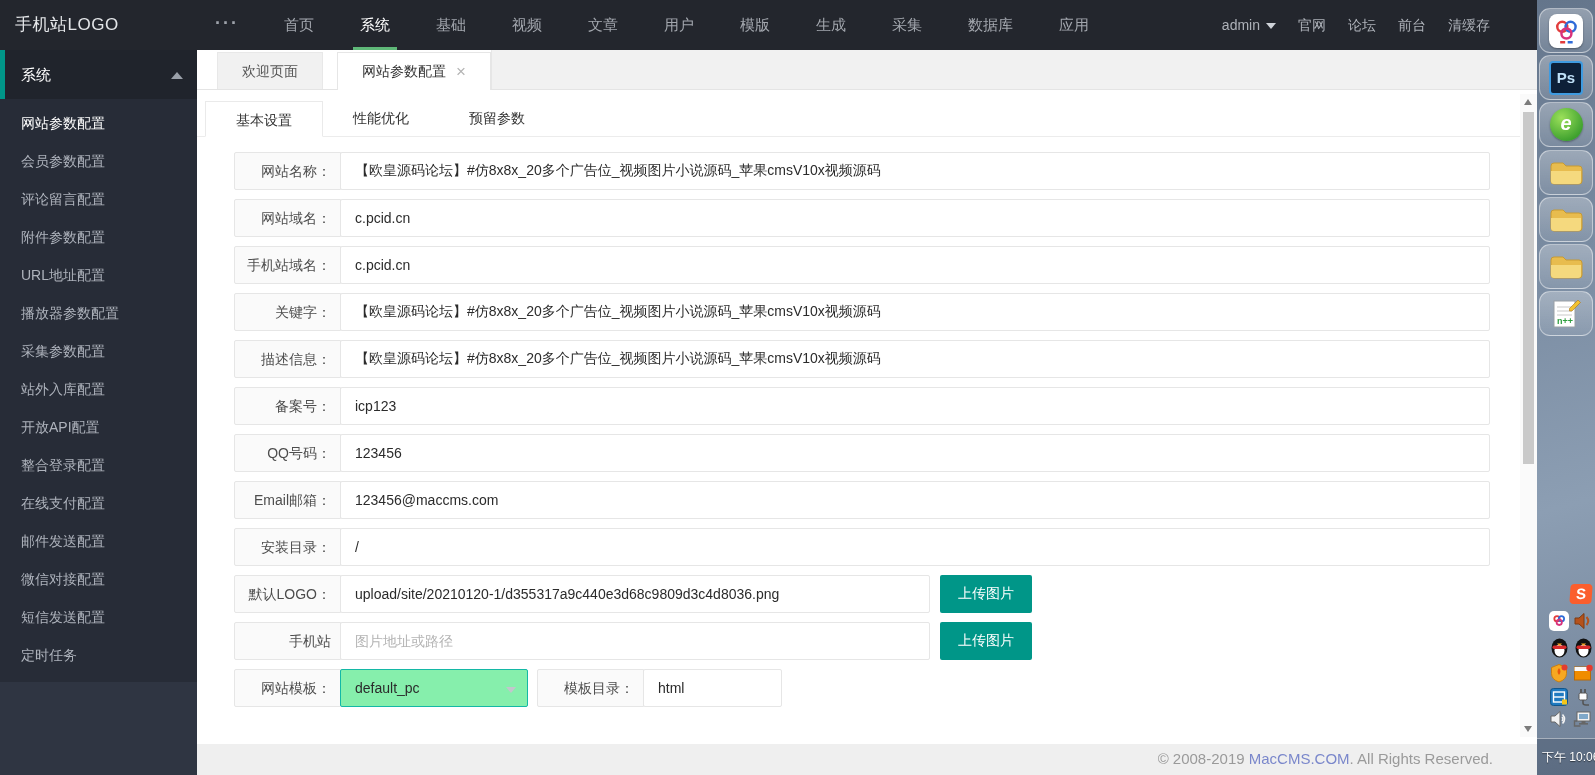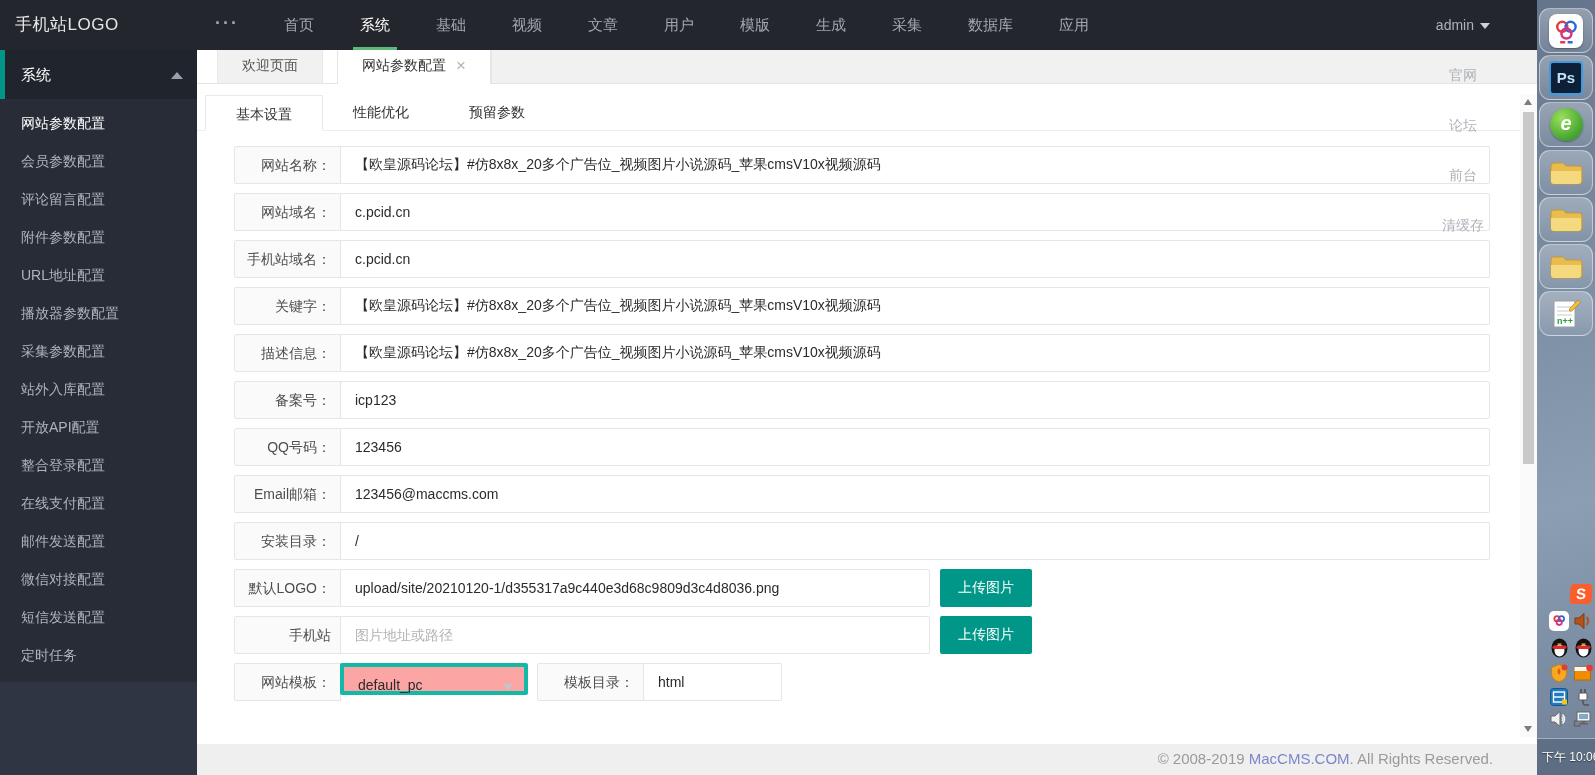--- a/index.html
+++ b/index.html
@@ -7,57 +7,57 @@
   body { font-family:"Liberation Sans","DejaVu Sans",sans-serif; background:#fff; position:relative; }
 
   
   .topbar { position:absolute; left:0; top:0; width:1537px; height:50px; background:#23262d; display:flex; align-items:stretch; z-index:30; }
   .brand { width:197px; color:#e4e6e9; font-size:17px; line-height:50px; padding-left:15px; letter-spacing:.5px; }
   .more-dots { color:#9ea3ab; font-size:18px; font-weight:bold; line-height:46px; padding:0 22px 0 18px; letter-spacing:2px; cursor:pointer; }
   .nav { display:flex; }
   .nav-item { position:relative; color:#a3a7ae; font-size:15px; line-height:50px; padding:0 15px; margin:0 8px; cursor:pointer; }
   .nav-item.active { color:#ffffff; }
   .nav-item.active .nav-underline { position:absolute; left:8px; right:8px; bottom:0; height:3px; background:#5FB878; }
-  .top-right { margin-left:auto; display:flex; align-items:center; padding-right:36px;flex-direction:column; }
+  .top-right { margin-left:auto; display:flex; align-items:center; padding-right:36px; }
   .top-right .tr-item { color:#aeb2b9; font-size:14px; padding:0 11px; line-height:50px; cursor:pointer; }
   .caret-down { display:inline-block; width:0; height:0; border-left:5px solid transparent; border-right:5px solid transparent; border-top:6px solid #cfd3d9; margin-left:6px; vertical-align:middle; }
 
   
   .sidebar { position:absolute; left:0; top:50px; width:197px; height:725px; background:#2f3542; }
   .side-group { height:49px; background:#20242c; position:relative; cursor:pointer; }
   .side-group .bar { position:absolute; left:0; top:0; width:5px; height:100%; background:#009688; }
   .side-group .gtitle { color:#fff; font-size:15px; line-height:49px; padding-left:21px; }
   .tri-up { position:absolute; right:14px; top:22px; width:0; height:0; border-left:6px solid transparent; border-right:6px solid transparent; border-bottom:7px solid #9aa0a9; }
   .side-list { background:#272c37; padding:5px 0 8px 0; }
   .side-item { height:38px; line-height:38px; color:#aeb3bc; font-size:14px; padding-left:21px; cursor:pointer; }
   .side-item.active { color:#ffffff; }
 
   
-  .content { position:absolute; left:197px; top:40px; width:1340px; height:725px; background:#fff; }
+  .content { position:absolute; left:197px; top:46px; width:1340px; height:725px; background:#fff; }
 
   .tabstrip { height:44px; display:flex; align-items:flex-end; border-bottom:1px solid #e4e4e4; background:#fff; }
   .tab { height:37px; line-height:37px; font-size:14px; color:#555; padding:0 24px; cursor:pointer; white-space:nowrap; }
   .tab.plain { background:#f1f1f1; margin-left:20px; margin-right:14px; border:1px solid #e8e8e8; border-bottom:none; }
   .tab.active { background:#fff; border:1px solid #e6e6e6; border-bottom:none; height:38px; margin-bottom:-1px; color:#333; display:flex; align-items:center; }
   .tab-close { color:#b4b4b4; font-size:17px; margin-left:10px; line-height:1; cursor:pointer; }
   .tab-filler { flex:1; align-self:stretch; background:#f1f1f1; border-left:1px solid #e6e6e6; }
 
   .subtabs { height:47px; display:flex; align-items:flex-end; border-bottom:1px solid #ececec; padding-left:8px; }
   .subtab { height:36px; line-height:36px; font-size:14px; color:#333; padding:0 30px; cursor:pointer; }
   .subtab.active { background:#fff; border:1px solid #eaeaea; border-bottom:1px solid #fff; margin-bottom:-1px; }
 
   .form { padding:15px 47px 0 37px; }
   .frow { display:flex; align-items:flex-start; margin-bottom:9px; height:38px; }
   .lbl { width:107px; height:38px; line-height:36px; background:#fafafa; border:1px solid #e6e6e6; border-radius:2px 0 0 2px; font-size:14px; color:#4d4d4d; text-align:right; padding-right:9px; flex:none; }
   .ipt { flex:1; height:38px; border:1px solid #e6e6e6; border-radius:2px; margin-left:-1px; padding:0 14px; font-size:14px; color:#2b2b2b; background:#fff; outline:none; font-family:inherit; }
   .ipt::placeholder { color:#b3b3b3; }
   .ipt.w590 { flex:none; width:590px; }
   .ipt.w150 { flex:none; width:139px; }
   .btn-upload { height:38px; width:92px; margin-left:10px; background:#009688; color:#fff; font-size:14px; border:none; border-radius:2px; cursor:pointer; flex:none; }
-  .select { position:relative; width:188px; height:32px; border:4px solid #14b8a6; border-radius:2px; margin-left:-1px; line-height:36px; font-size:14px; color:#2b2b2b; padding:0 14px; cursor:pointer; flex:none; background:#fca5a5; }
+  .select { position:relative; width:188px; height:38px; border:1px solid #14b8a6; border-radius:2px; margin-left:-1px; line-height:36px; font-size:14px; color:#2b2b2b; padding:0 14px; cursor:pointer; flex:none; background:#86efac; }
   .select .sel-caret { position:absolute; right:11px; top:17px; width:0; height:0; border-left:5px solid transparent; border-right:5px solid transparent; border-top:6px solid #c2c6cc; }
   .ml9 { margin-left:9px; }
 
   
   .footer { position:absolute; left:197px; top:744px; width:1340px; height:31px; background:#efefef; font-size:15px; color:#9a9a9a; text-align:right; line-height:30px; padding-right:44px;padding-left:40px; }
   .footer a { color:#7a87cb; text-decoration:none; cursor:pointer; }
 
   
   .scrollbar { position:absolute; left:1520px; top:94px; width:17px; height:643px; background:#fafafa; z-index:40; }
   .sb-btn { position:absolute; left:0; width:17px; height:17px; background:#fafafa; cursor:pointer; }

